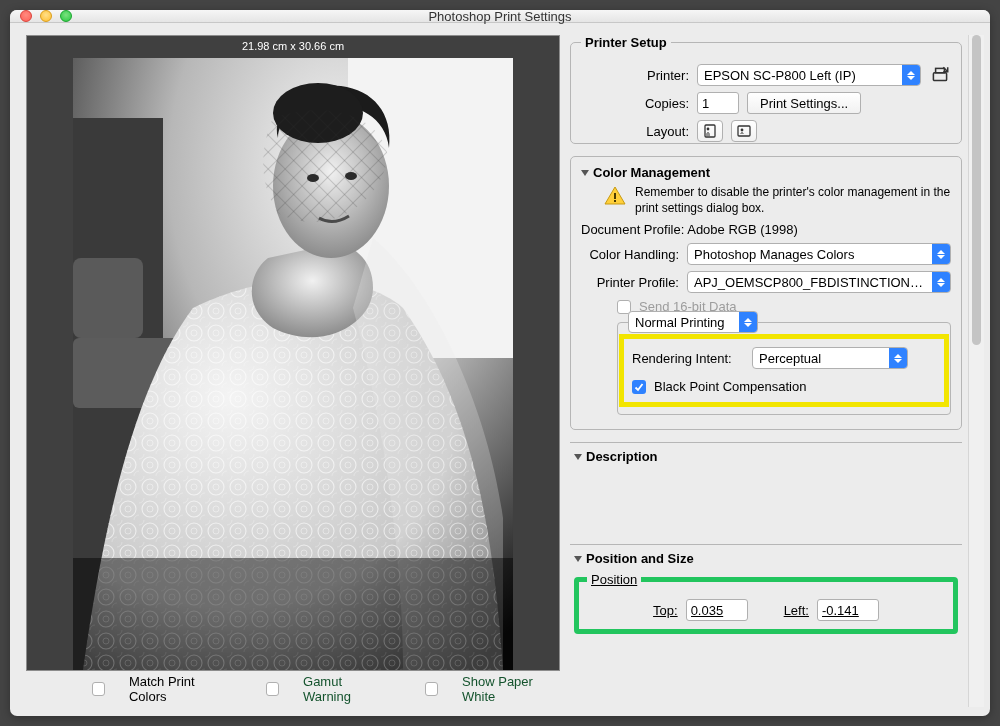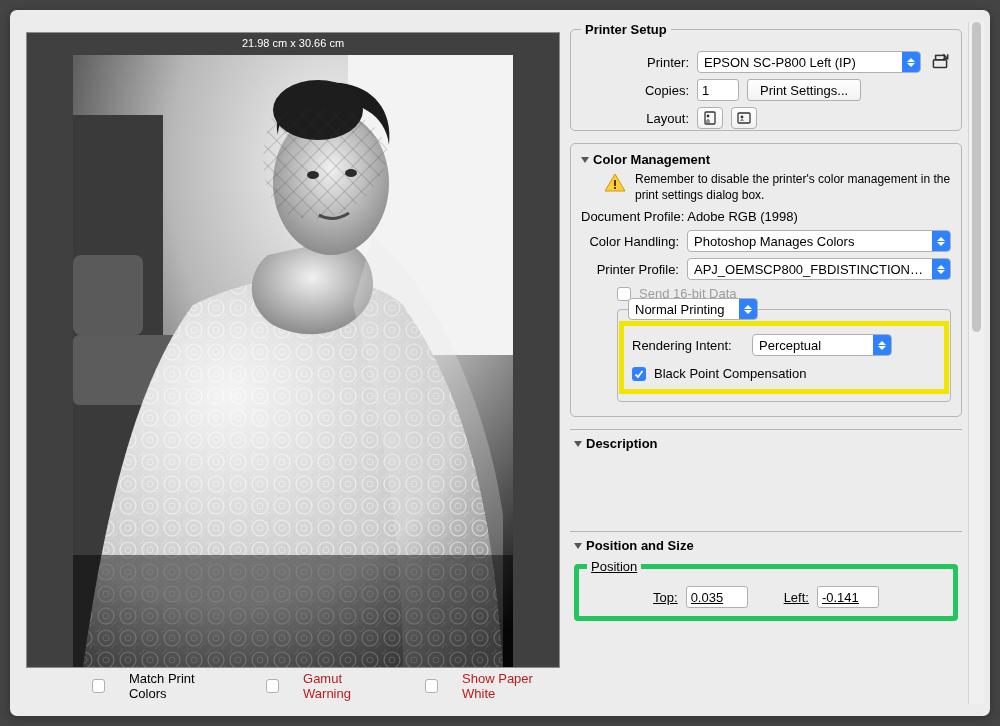--- a/index.html
+++ b/index.html
@@ -10,27 +10,27 @@
   .traffic { display:flex; gap:8px; padding-left:10px; }
   .tl { width:12px; height:12px; border-radius:50%; }
   .tl.red { background:radial-gradient(circle at 50% 40%, #ff8b80, #ff5f57); border:1px solid #d9433a; }
   .tl.yel { background:radial-gradient(circle at 50% 40%, #ffe08a, #ffbd2e); border:1px solid #d99d1b; }
   .tl.grn { background:radial-gradient(circle at 50% 40%, #7be180, #28c840); border:1px solid #1aa52e; }
   .title { position:absolute; left:0; right:0; text-align:center; font-size:13px; color:#333; pointer-events:none; }
   .content { flex:1; display:flex; flex-direction:column; }
   .main-row { flex:1; display:flex; min-height:0; }
   
   .preview-pane { width:560px; padding:12px 10px 0 16px; display:flex; flex-direction:column; }
-  .preview-area { flex:1; background:#404040; border:1px solid #8c8c8c; position:relative; display:flex; justify-content:center;margin-top:10px; }
+  .preview-area { flex:1; background:#404040; border:1px solid #8c8c8c; position:relative; display:flex; justify-content:center; }
   .dim-label { position:absolute; top:4px; left:0; right:0; text-align:center; color:#fff; font-size:11px; }
   .photo { margin-top:22px; width:440px; height:612px; background:#111; overflow:hidden; }
   .photo svg { width:100%; height:100%; display:block; }
   .preview-opts { height:36px; display:flex; align-items:center; gap:40px; padding-left:66px; }
   .chk { display:flex; align-items:center; gap:24px; font-size:13px; }
-  .chk.disabled { color:#b91c1c; }
+  .chk.disabled { color:#14532d; }
   
   .settings-pane { flex:1; display:flex; padding:12px 6px 0 0; min-width:0; }
   .scroll-col { flex:1; display:flex; flex-direction:column; gap:12px; min-width:0; padding-right:2px; }
   .scrollbar { width:16px; background:#f0f0f0; border-left:1px solid #d6d6d6; position:relative; margin-left:4px; }
   .thumb { position:absolute; left:3px; right:3px; top:0; height:310px; background:#c4c4c4; border-radius:5px; }
   fieldset.group { border:1px solid #b6b6b6; border-radius:5px; margin:0; padding:8px 10px 1px 10px; background:#ececec; }
   fieldset.group > legend { padding:0 4px; font-weight:bold; font-size:13px; }
   .row { display:flex; align-items:center; gap:8px; margin-top:6px; }
   .row-label { width:108px; text-align:right; font-size:13px; }
   .select { display:flex; align-items:center; background:#fff; border:1px solid #b0b0b0; border-radius:4px; height:22px; overflow:hidden; }
@@ -60,20 +60,28 @@
   fieldset.inner > legend { padding:0 4px; font-size:13px; }
   .disabled-text { color:#9d9d9d; }
   .printer-shortcut { width:22px; height:22px; display:inline-flex; align-items:center; justify-content:center; }
 </style>
 </head>
 <body>
 
 <div class="outer">
 <div class="window">
 
+  <div class="titlebar">
+    <div class="traffic">
+      <div class="tl red"></div>
+      <div class="tl yel"></div>
+      <div class="tl grn"></div>
+    </div>
+    <div class="title">Photoshop Print Settings</div>
+  </div>
 
   <div class="content">
     <div class="main-row">
 
       <div class="preview-pane">
         <div class="preview-area">
           <div class="dim-label">21.98 cm x 30.66 cm</div>
           <div class="photo">
             <svg viewBox="0 0 440 612" preserveAspectRatio="xMidYMid slice">
               <defs>
@@ -247,21 +255,21 @@
                   <div class="arrows">
                         <span class="up"></span>
                         <span class="dn"></span>
                       </div>
                 </div>
               </div>
 
               <div class="highlight">
                 <div class="row" style="margin-top:0">
                   <div style="width:118px; text-align:left; padding-left:6px">Rendering Intent:</div>
-                  <div class="select" style="width:140px">
+                  <div class="select" style="width:156px">
                     <div class="txt">Perceptual</div>
                     <div class="arrows">
                           <span class="up"></span>
                           <span class="dn"></span>
                         </div>
                   </div>
                 </div>
                 <div class="row" style="padding-left:6px; margin-top:10px">
                   <span class="osx-check">
                     <svg viewBox="0 0 10 10">

